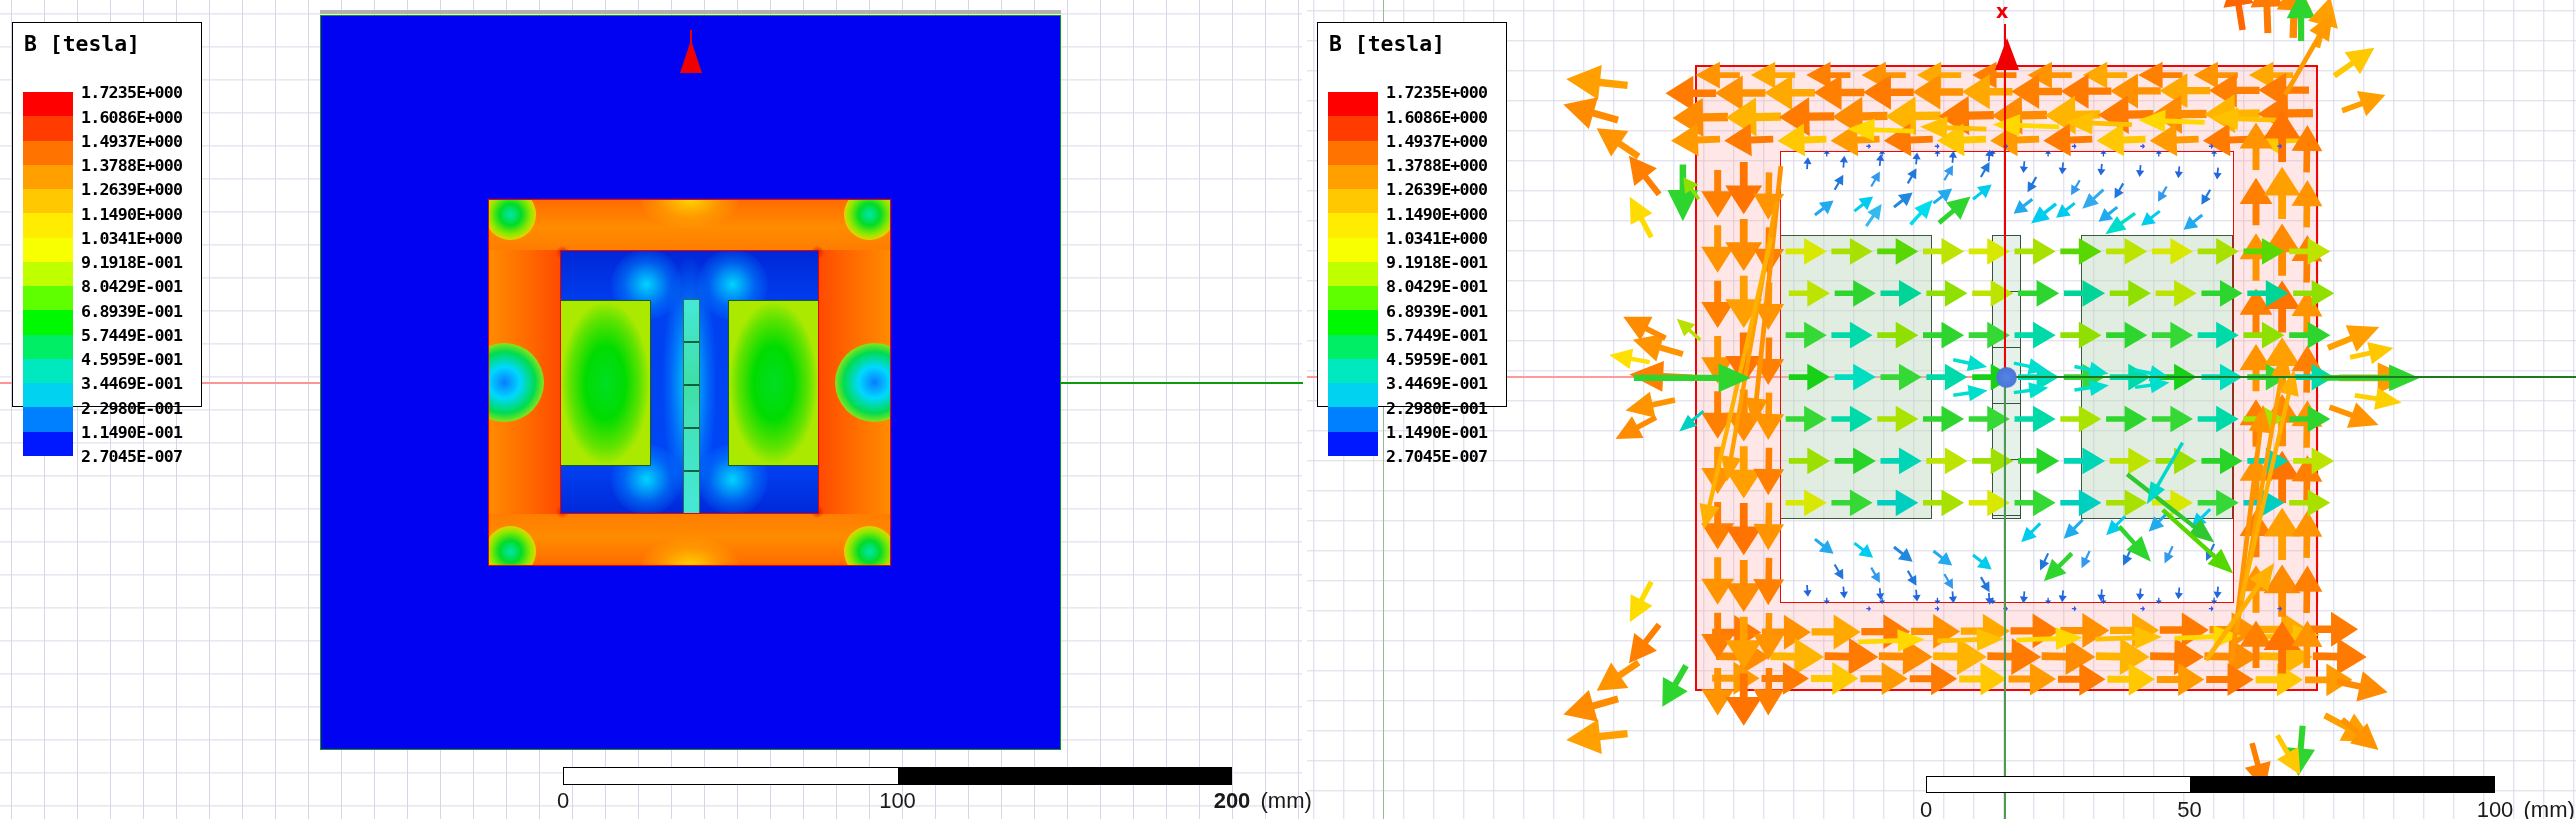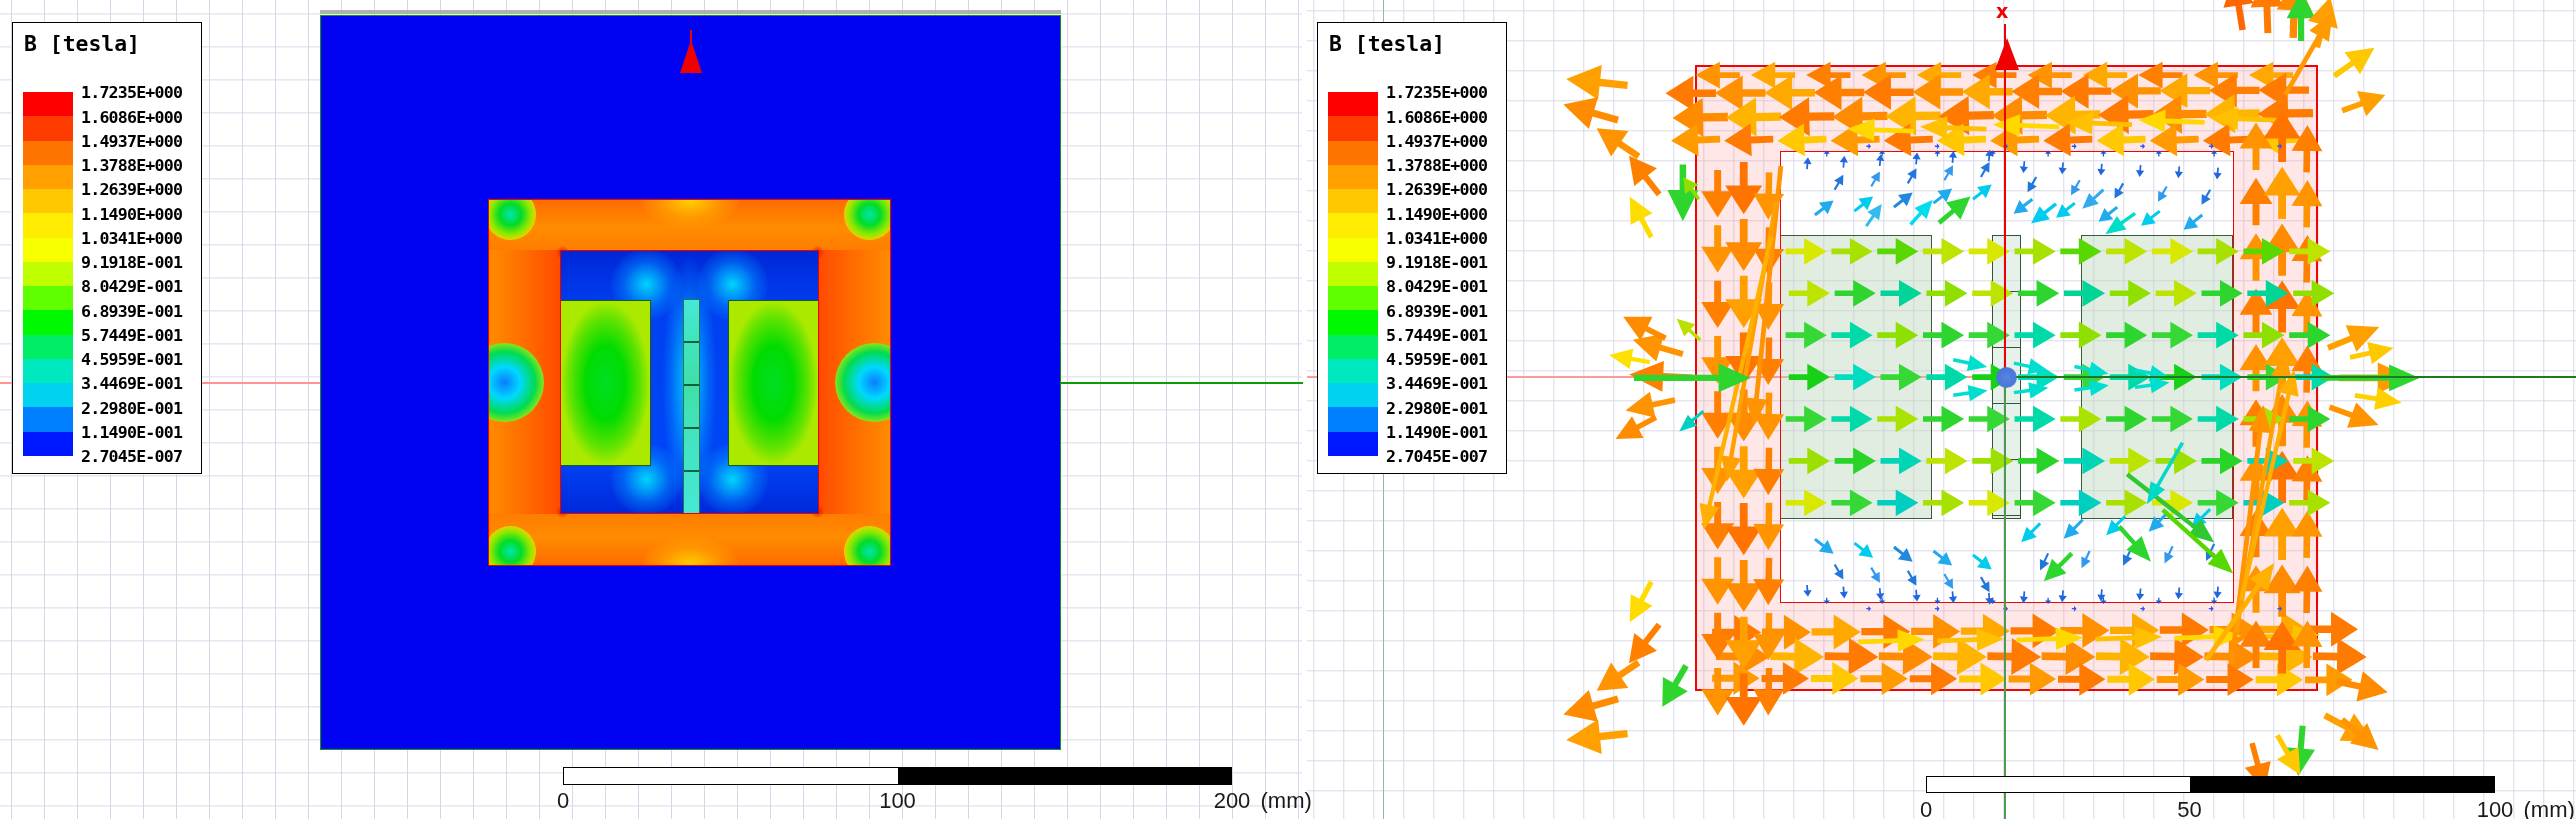--- a/index.html
+++ b/index.html
@@ -57,21 +57,21 @@
   .border-r-outer{left:1695px;top:65px;width:623px;height:626px;border:2.4px solid #f00505;box-sizing:border-box;z-index:4;}
   .border-r-inner{left:1780px;top:151px;width:454px;height:452px;border:1.6px solid #f00505;box-sizing:border-box;z-index:4;}
   #vec-svg{left:0;top:0;width:2576px;height:819px;z-index:5;pointer-events:none;}
   .ax-red-v{left:2004px;top:24px;width:2.4px;height:354px;background:#f00000;z-index:6;}
   .ax-green-v{left:2004px;top:377px;width:1.6px;height:442px;background:#4e9a4e;z-index:6;}
   .ax-dkgreen-h{left:2007px;top:376px;width:569px;height:2.4px;background:#1e7a1e;z-index:6;}
   .rt-arrowhead{left:1995px;top:38px;width:0;height:0;border-left:12px solid transparent;border-right:12px solid transparent;border-bottom:32px solid #f00000;z-index:7;}
   .x-label{left:1996px;top:0px;color:#f00000;font:bold 19px "DejaVu Sans",sans-serif;z-index:7;}
   .origin-dot{left:1996px;top:367px;width:21.4px;height:21.4px;border-radius:50%;background:radial-gradient(circle,#5585e2 0%,#4a77d8 60%,rgba(74,119,216,0.25) 100%);z-index:7;}
   
-  .legend{width:190px;height:452px;background:#ffffff;border:1.6px solid #000000;box-sizing:border-box;z-index:20;}
+  .legend{width:190px;height:385px;background:#ffffff;border:1.6px solid #000000;box-sizing:border-box;z-index:20;}
   .legend-title{position:absolute;left:11px;top:8px;font:bold 21.4px "DejaVu Sans Mono",monospace;color:#000;white-space:nowrap;}
   .legend-bar{position:absolute;left:10.3px;top:69px;width:50px;height:364px;display:flex;flex-direction:column;}
   .legend-vals{position:absolute;left:68px;top:69px;width:119px;height:364px;}
   .lv{position:absolute;left:0;font:600 16.6px "DejaVu Sans Mono",monospace;color:#000;white-space:nowrap;letter-spacing:-0.8px;}
   
   .scalebar{z-index:20;}
   .sb-box{position:absolute;left:0;top:0;width:100%;height:100%;background:#ffffff;border:1.6px solid #000;box-sizing:border-box;}
   .sb-black{position:absolute;top:0;height:100%;background:#000;}
   .sb-tick{position:absolute;top:21.4px;transform:translateX(-50%);font:22px "Liberation Sans",sans-serif;color:#1a1a1a;white-space:nowrap;}
   .sb-unit{position:absolute;top:21.4px;left:100%;margin-left:28.5px;font:22px "Liberation Sans",sans-serif;color:#1a1a1a;white-space:nowrap;}
@@ -159,21 +159,21 @@
         <div class="lv" style="top: 355px;">2.7045E-007</div>
       </div>
   </div>
 
   <div class="abs scalebar" style="left:563px;top:767px;width:669px;height:18px;">
     <div class="sb-box">
         <div class="sb-black" style="left:50%;width:50%;"></div>
       </div>
     <span class="sb-tick" style="left:0%;">0</span>
     <span class="sb-tick" style="left:50%;">100</span>
-    <span class="sb-tick" style="left:100%;">200</span>
+    <span class="sb-tick" style="left:100%;font-weight:bold;">200</span>
     <span class="sb-unit">(mm)</span>
   </div>
 </div>
 
 <div class="abs grid-right"></div>
 <div class="abs sage-line"></div>
 <div class="abs ax-salmon-r"></div>
 
 <div class="abs ring" style="left:1695px;top:65px;width:623px;height:86px;"></div>
 <div class="abs ring" style="left:1695px;top:603px;width:623px;height:87px;"></div>

